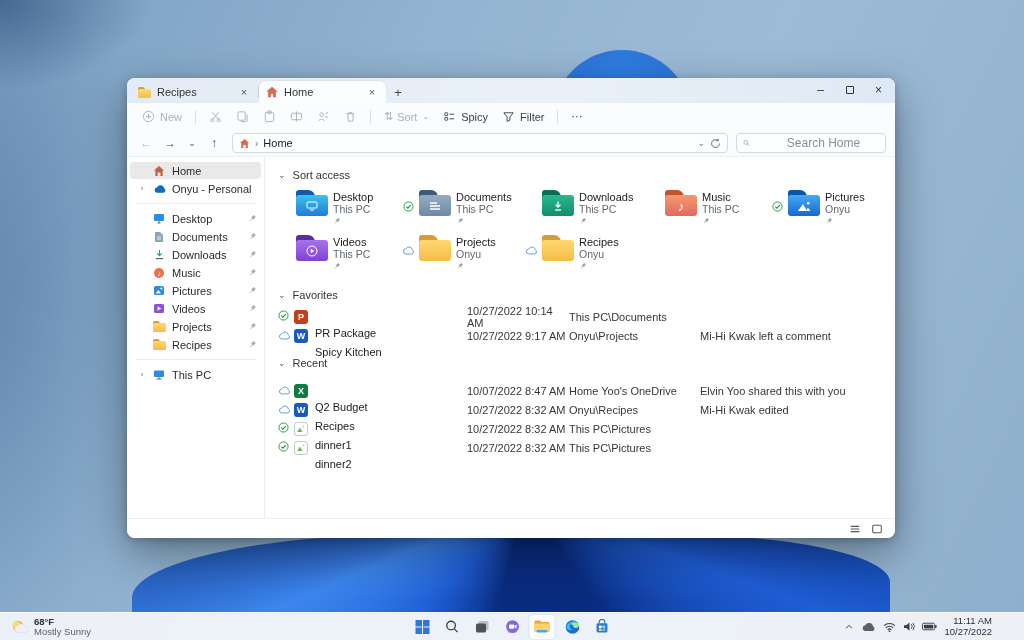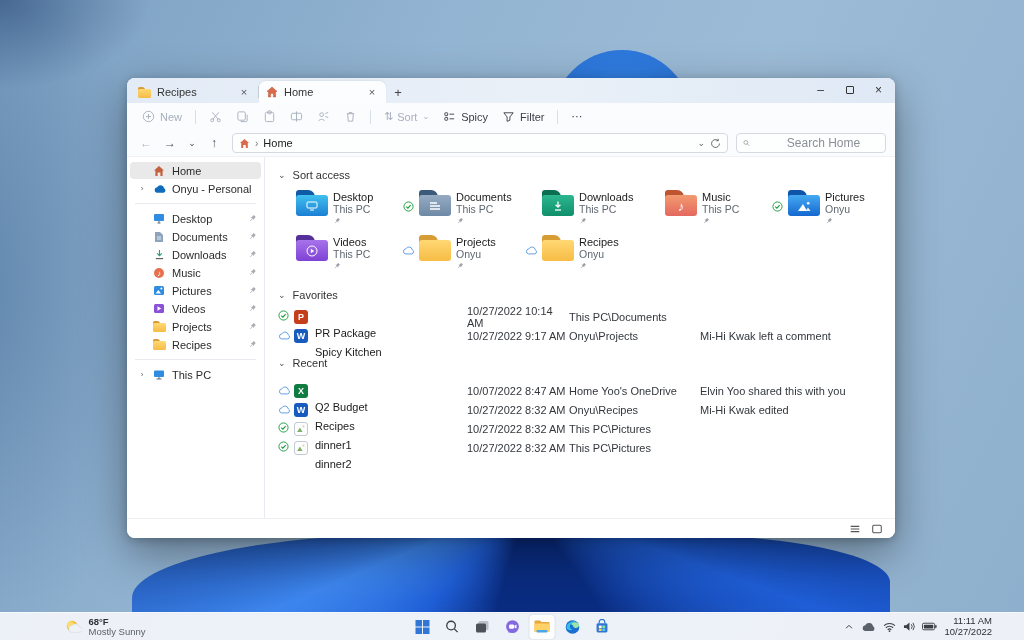--- a/index.html
+++ b/index.html
@@ -111,21 +111,21 @@
            display:flex; align-items:center; justify-content:center; }
   .ficon.ppt { background:#c43e1c; } .ficon.word { background:#185abd; } .ficon.excel { background:#107c41; }
   .ficon.img { background:#fdfdfd; border:1px solid #c2c9d2; }
 
   .statusbar { height:20px; flex:none; border-top:1px solid #eceef2; display:flex; align-items:center;
            justify-content:flex-end; gap:10px; padding:0 12px; border-radius:0 0 8px 8px; background:#fff; }
 
   
   .taskbar { position:absolute; left:0; bottom:0; width:1024px; height:28px;
         background:rgba(240,244,249,.96); display:flex; align-items:center; border-top:1px solid rgba(255,255,255,.6); }
-  .weather { display:flex; align-items:center; gap:6px; padding-left:10px; width:200px;justify-content:center; }
+  .weather { display:flex; align-items:center; gap:6px; padding-left:10px; width:200px; }
   .weather .wtext { line-height:10px; font-size:9.5px; color:#3a3f45; }
   .weather .wtemp { font-weight:bold; color:#2c3publication036; color:#2c3036; }
   .centericons { position:absolute; left:50%; transform:translateX(-50%); display:flex; align-items:center; gap:5px; height:28px; }
   .tbicon { width:25px; height:24px; display:flex; align-items:center; justify-content:center; border-radius:4px; }
   .tbicon.active { background:rgba(255,255,255,.85); box-shadow:0 0 2px rgba(0,0,0,.12); }
   .tray { position:absolute; right:4px; display:flex; align-items:center; gap:7px; padding-right:28px; height:32px; }
   .clock { text-align:right; font-size:9.5px; line-height:10.5px; color:#2c3036; }
 
   .mini-fldr { position:relative; width:13px; height:11px; }
   .mini-fldr::before { content:""; position:absolute; left:0; top:0; width:55%; height:45%; border-radius:1.5px 3px 0 0; background:var(--fd,#d89c35); }

